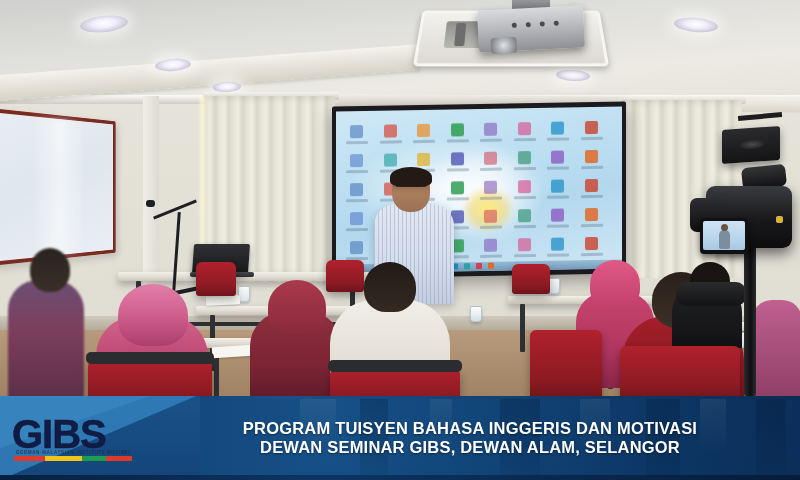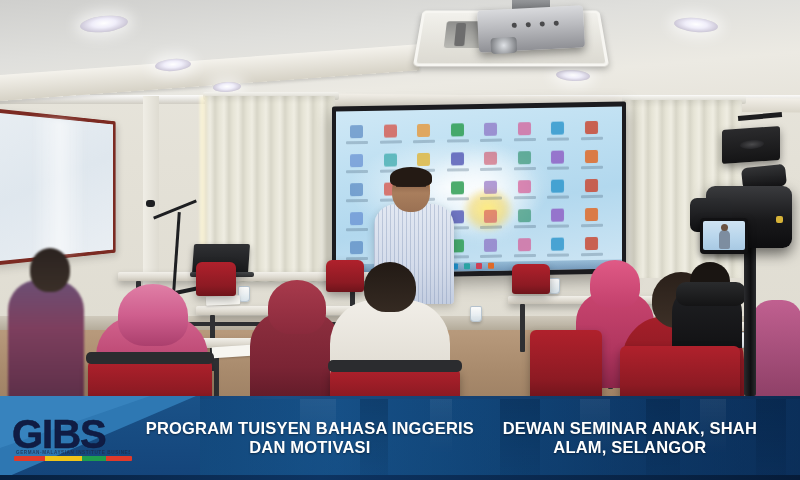--- a/index.html
+++ b/index.html
@@ -349,22 +349,22 @@
     position:absolute;left:2px;top:42px;width:118px;height:5px;
     background:linear-gradient(90deg,#e03a2a 0%,#e03a2a 26%,#f0c419 26%,#f0c419 58%,#1f9d4e 58%,#1f9d4e 78%,#e03a2a 78%,#e03a2a 100%);
     border-radius:1px;
   }
   .logo-sub{
     position:absolute;left:4px;top:36px;width:114px;height:6px;
     font-size:4.6px;letter-spacing:.6px;color:rgba(30,40,70,.75);
     font-weight:bold;white-space:nowrap;overflow:hidden;
   }
   .banner-text{
-    position:absolute;left:142px;top:2px;width:640px;height:80px;
-    display:flex;align-items:center;justify-content:center;
+    position:absolute;left:150px;top:2px;width:640px;height:80px;
+    display:flex;flex-direction:column;align-items:center;justify-content:center;
     text-align:center;color:#ffffff;
     font-weight:bold;letter-spacing:.2px;
     text-shadow:0 1px 2px rgba(0,0,0,.45);
     line-height:19px;
   }
   .bt-l1{font-size:16.5px;}
   .bt-l2{font-size:16.5px;}
   .bt-l3{font-size:16.5px;}
   .bt-l4{font-size:16.5px;}
 </style>
@@ -640,19 +640,19 @@
     </div>
 
     <div class="logo-wrap">
       <div class="logo-text">GIBS</div>
       <div class="logo-sub">GERMAN-MALAYSIAN INSTITUTE BUSINESS SCHOOL</div>
       <div class="logo-rule"></div>
     </div>
 
     <div class="banner-text">
       <div class="bt-l1">PROGRAM TUISYEN BAHASA INGGERIS DAN MOTIVASI</div>
-      <div class="bt-l4">DEWAN SEMINAR ANAK, SHAH ALAM, SELANGOR</div>
+      <div class="bt-l4">DEWAN SEMINAR GIBS, DEWAN ALAM, SELANGOR</div>
     </div>
 
     <div class="banner-botline"></div>
   </div>
 
 </div>
 
 </body></html>

